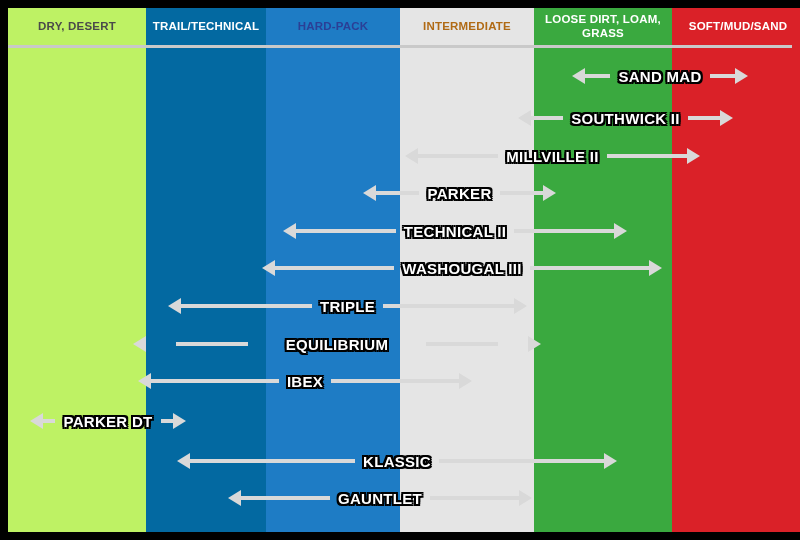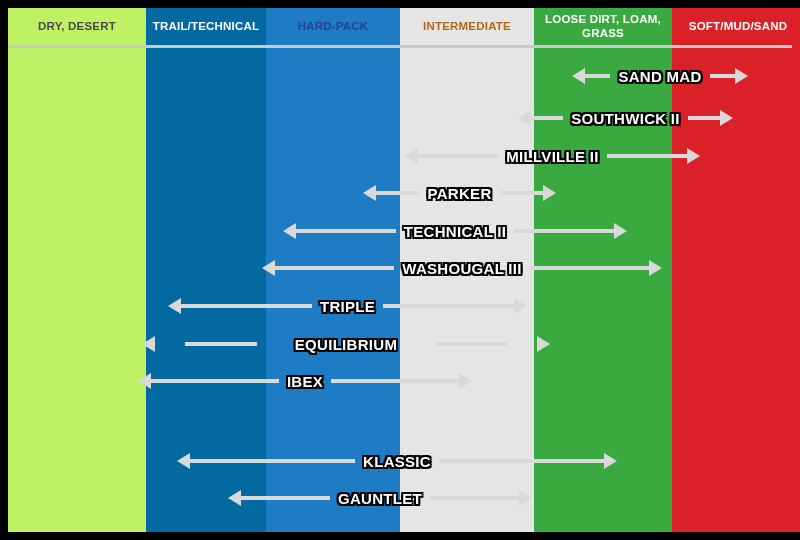--- a/index.html
+++ b/index.html
@@ -100,31 +100,38 @@
         <div class="arrow-line" style="background: rgb(217, 217, 217);"></div>
         <div class="ah ah-right" style="border-left-color: rgb(217, 217, 217);"></div>
       </div>
       <div class="tire-row" style="left: 160px; top: 287px; width: 359px;">
         <div class="ah ah-left" style="border-right-color: rgb(217, 217, 217);"></div>
         <div class="arrow-line" style="background: rgb(217, 217, 217);"></div>
         <div class="tire-label">TRIPLE</div>
         <div class="arrow-line" style="background: rgb(217, 217, 217);"></div>
         <div class="ah ah-right" style="border-left-color: rgb(217, 217, 217);"></div>
       </div>
-      <div class="tire-row" style="left: 134px; top: 325px; width: 408px; gap: 30px;">
+      <div class="tire-row" style="left: 125px; top: 325px; width: 408px; gap: 30px;">
         <div class="ah ah-left" style="border-right-color: rgb(217, 217, 217);"></div>
         <div class="arrow-line" style="background: rgb(217, 217, 217);"></div>
         <div class="tire-label">EQUILIBRIUM</div>
         <div class="arrow-line" style="background: rgb(217, 217, 217);"></div>
         <div class="ah ah-right" style="border-left-color: rgb(217, 217, 217);"></div>
       </div>
       <div class="tire-row" style="left: 130px; top: 362px; width: 334px;">
         <div class="ah ah-left" style="border-right-color: rgb(217, 217, 217);"></div>
         <div class="arrow-line" style="background: rgb(217, 217, 217);"></div>
         <div class="tire-label">IBEX</div>
+        <div class="arrow-line" style="background: rgb(217, 217, 217);"></div>
+        <div class="ah ah-right" style="border-left-color: rgb(217, 217, 217);"></div>
+      </div>
+      <div class="tire-row" style="left: 22px; top: 402px; width: 156px;">
+        <div class="ah ah-left" style="border-right-color: rgb(217, 217, 217);"></div>
+        <div class="arrow-line" style="background: rgb(217, 217, 217);"></div>
+        <div class="tire-label">PARKER DT</div>
         <div class="arrow-line" style="background: rgb(217, 217, 217);"></div>
         <div class="ah ah-right" style="border-left-color: rgb(217, 217, 217);"></div>
       </div>
       <div class="tire-row" style="left: 169px; top: 442px; width: 440px;">
         <div class="ah ah-left" style="border-right-color: rgb(217, 217, 217);"></div>
         <div class="arrow-line" style="background: rgb(217, 217, 217);"></div>
         <div class="tire-label">KLASSIC</div>
         <div class="arrow-line" style="background: rgb(217, 217, 217);"></div>
         <div class="ah ah-right" style="border-left-color: rgb(217, 217, 217);"></div>
       </div>

